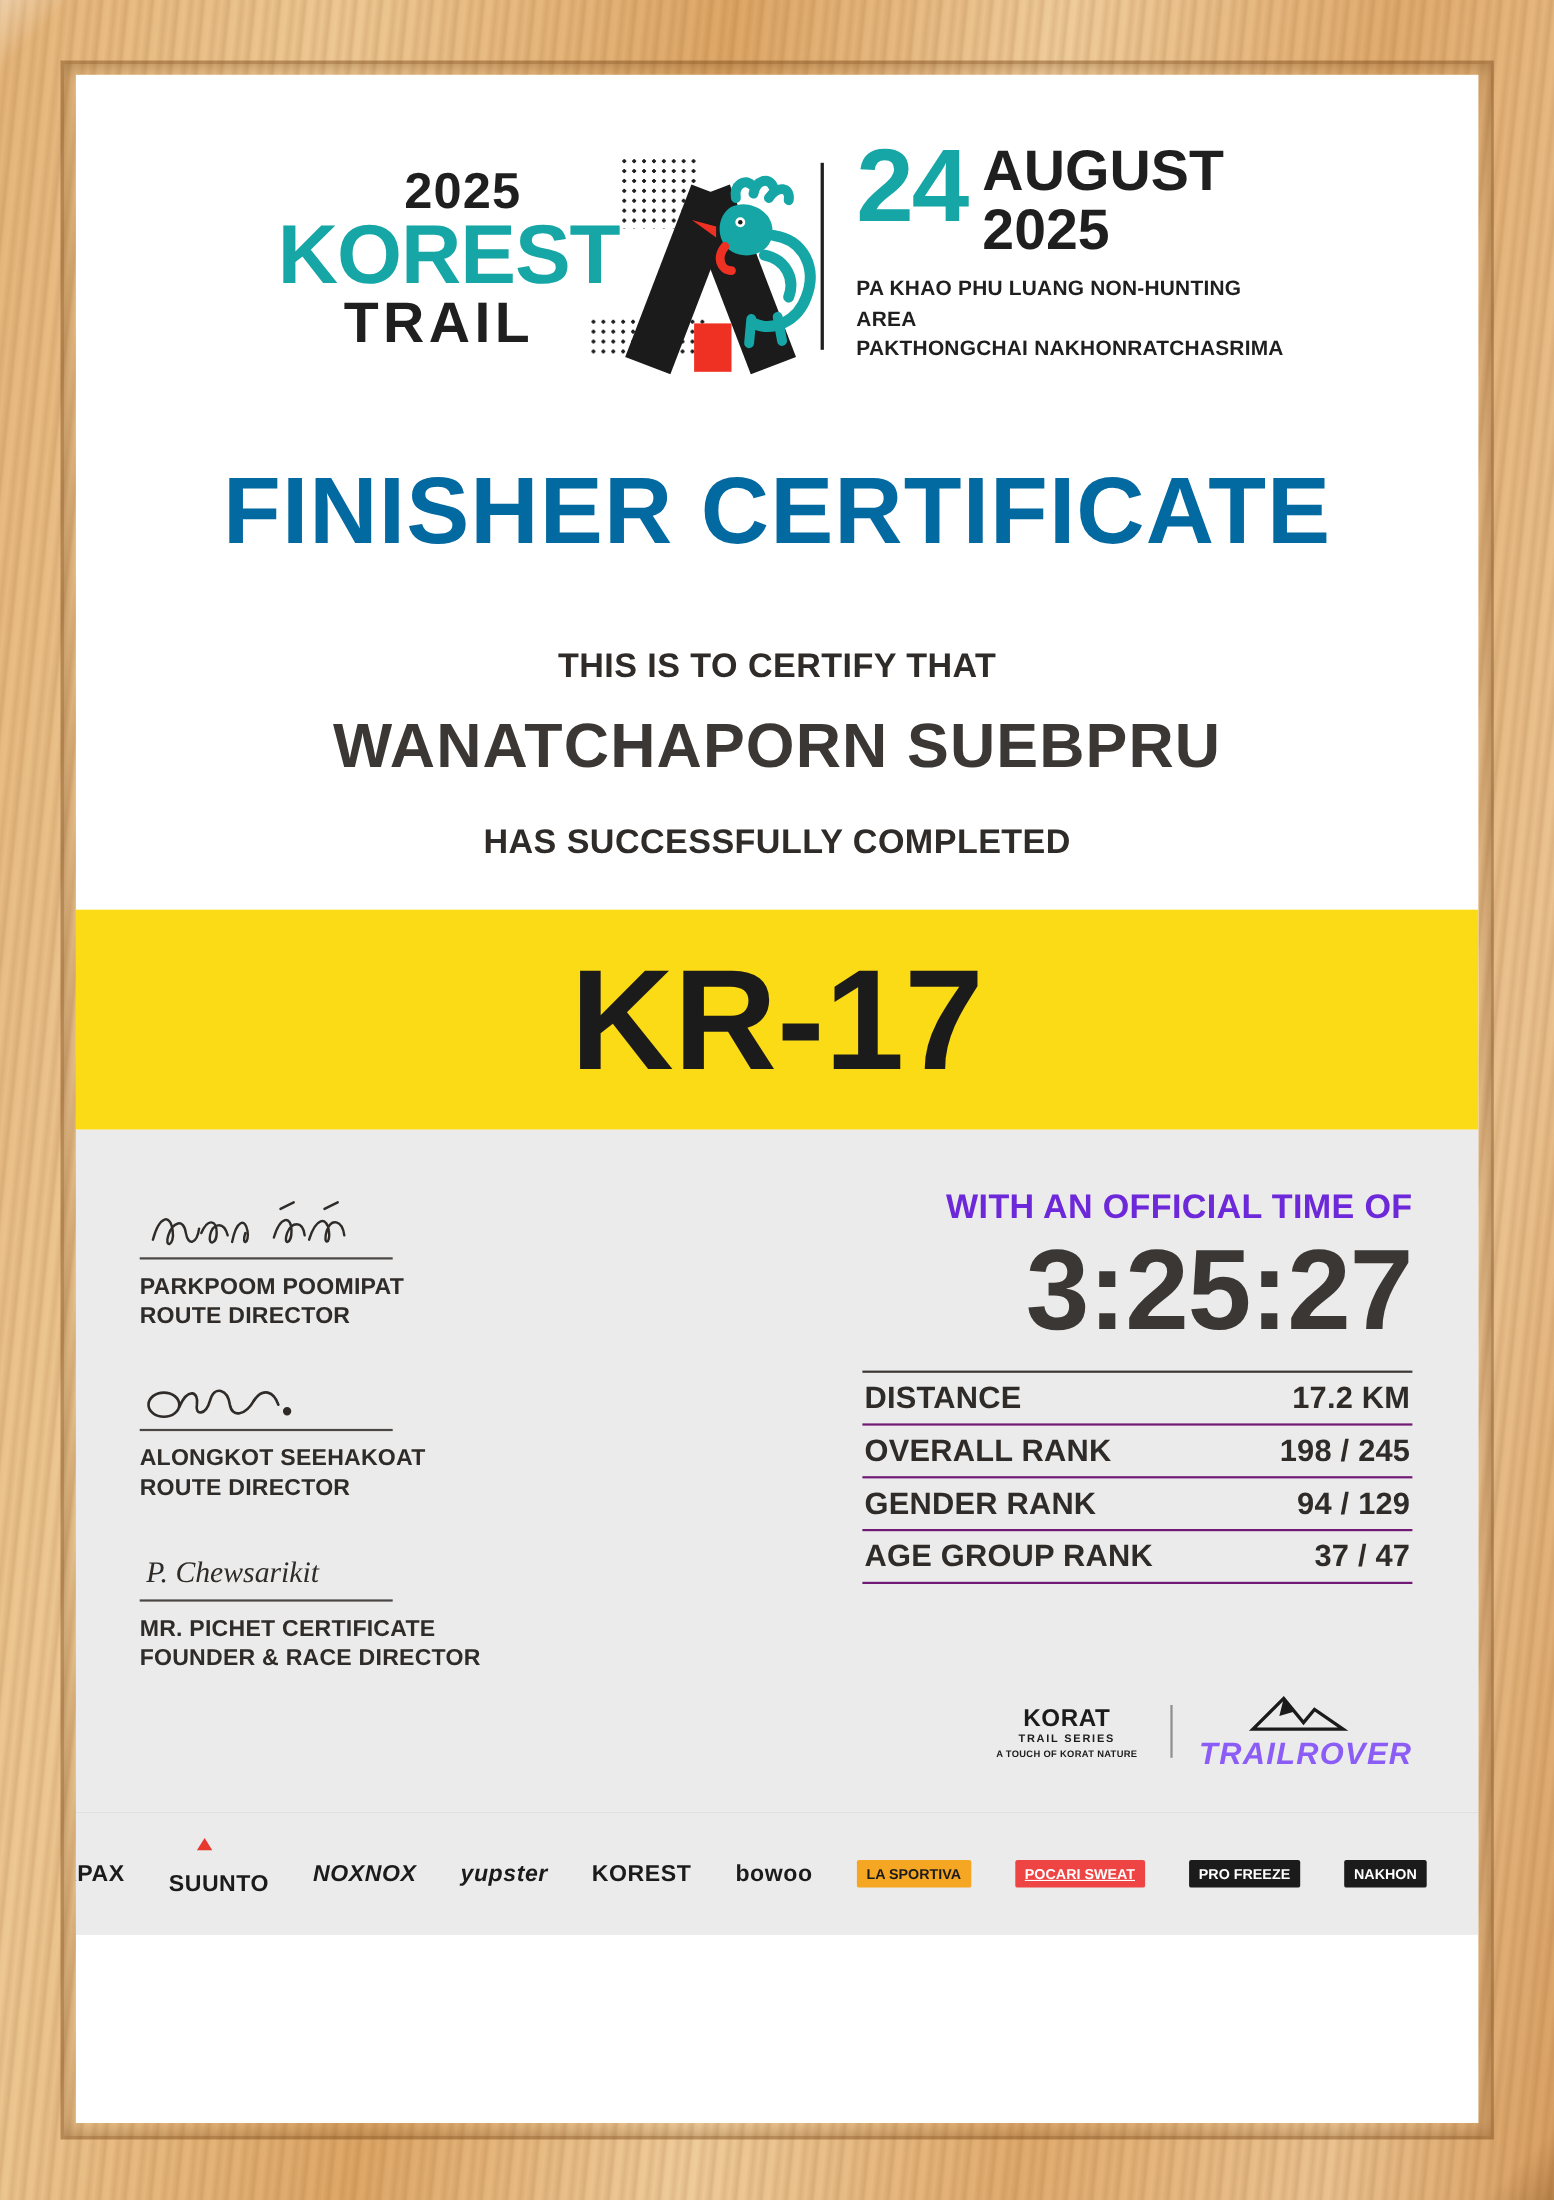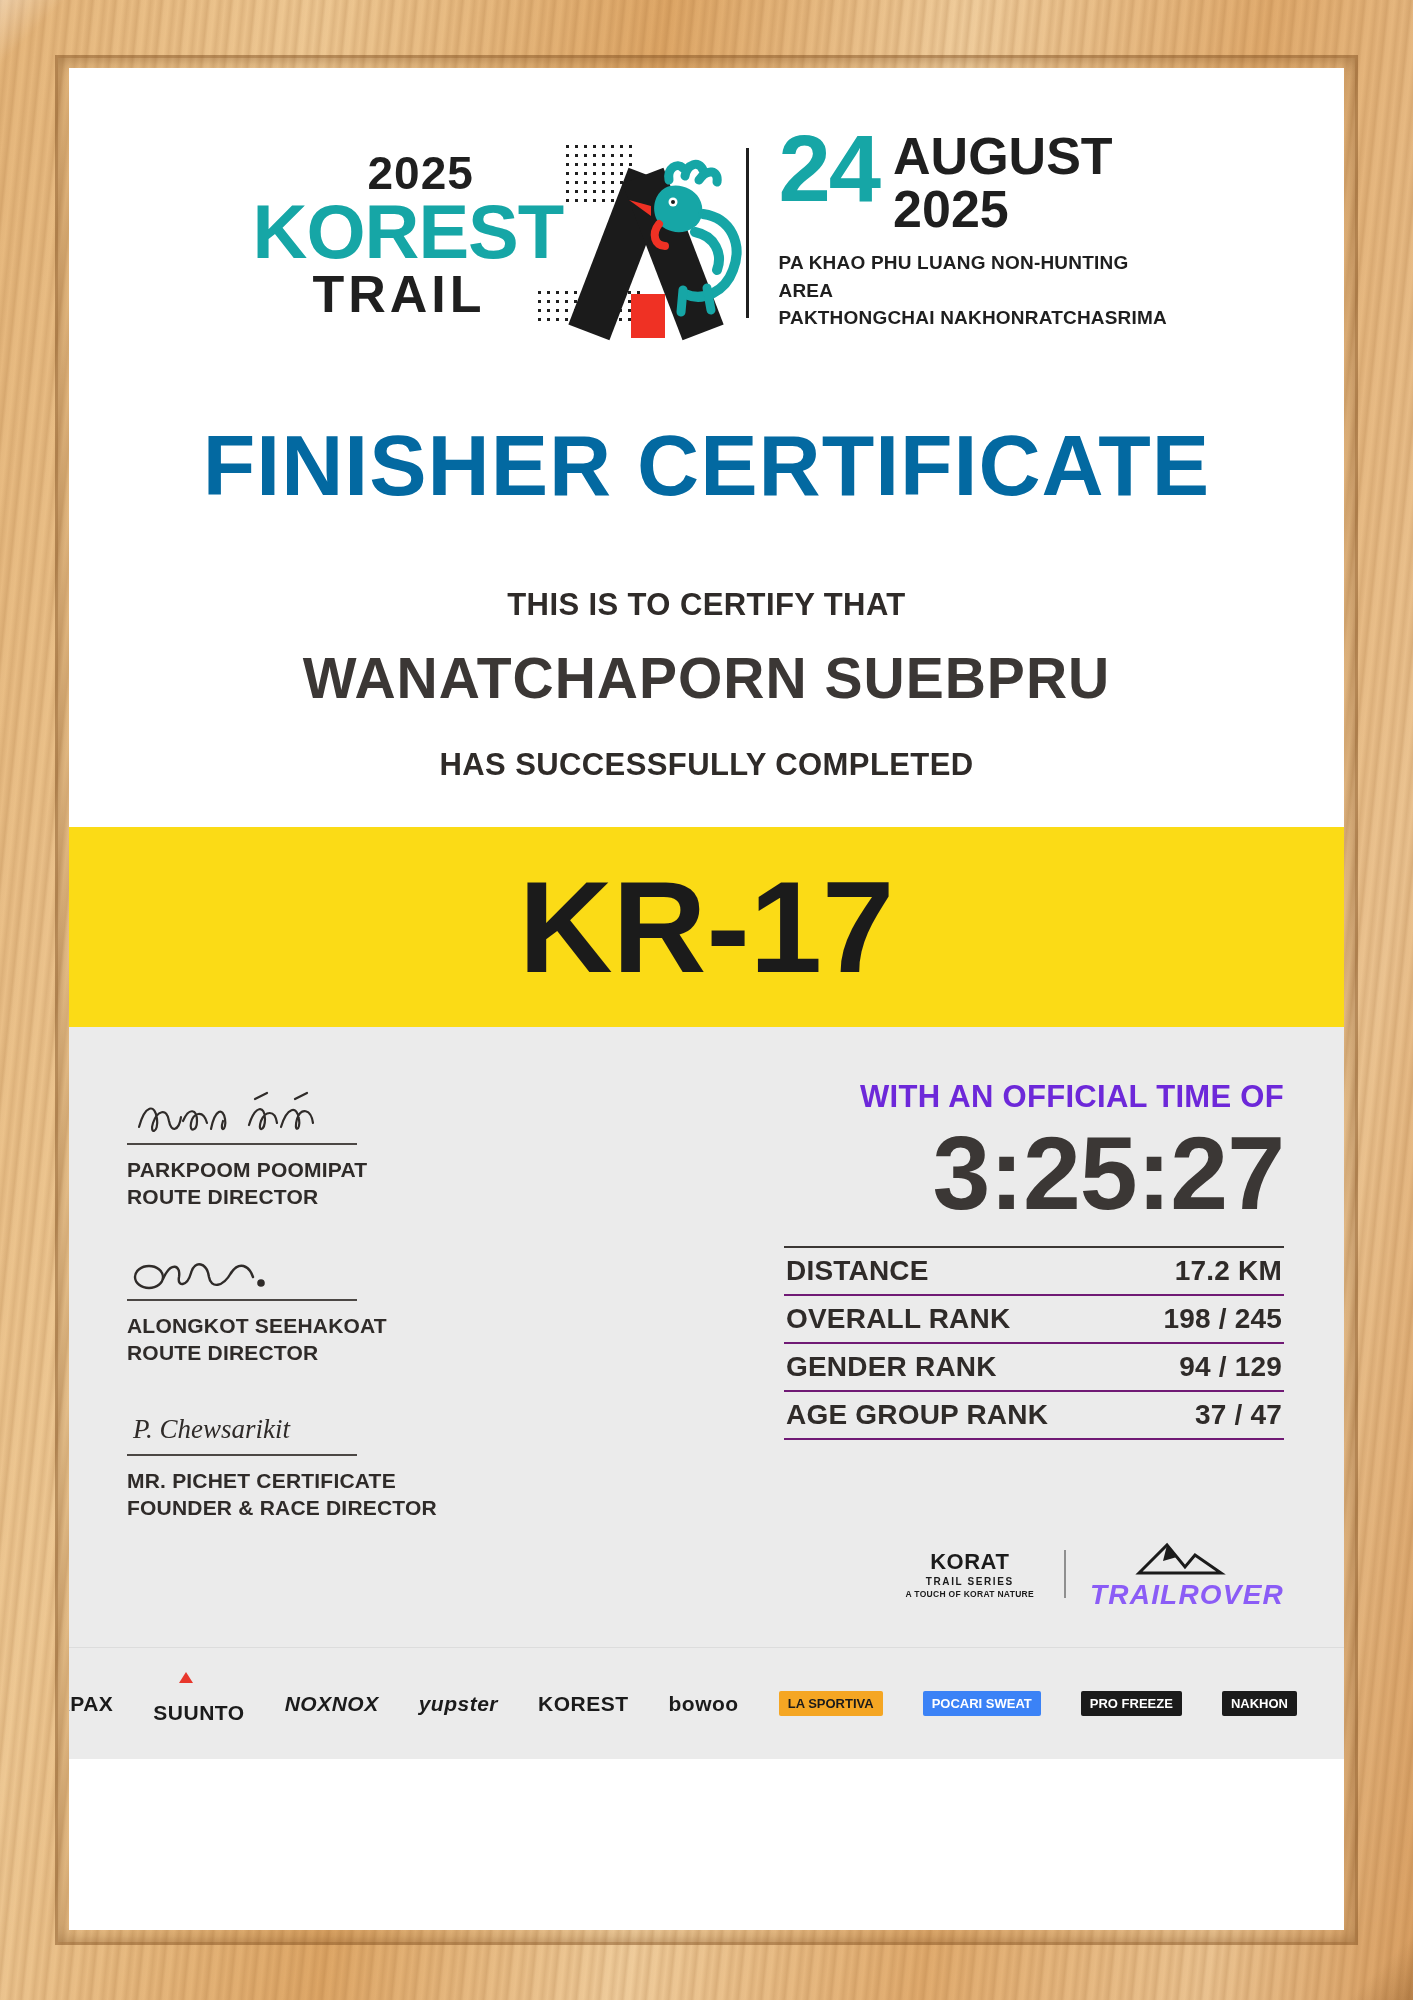--- a/index.html
+++ b/index.html
@@ -250,21 +250,21 @@
     gap: 40px;
     padding: 0 40px;
   }
   .sp { font-size: 21px; font-weight: 700; color: #1b1b1b; letter-spacing: 0.5px; white-space: nowrap; }
   .sp-italic { font-style: italic; }
   .sp-box {
     font-size: 13px; font-weight: 700; color: #ffffff; padding: 6px 9px;
     border-radius: 2px; white-space: nowrap; line-height: 1.05; text-align: center;
   }
   .sp-sportiva { background: #f5a623; color: #1b1b1b; }
-  .sp-pocari { background: #3b82f6; }
+  .sp-pocari { background: #ef4444; text-decoration: underline; }
   .sp-profreeze { background: #1b1b1b; }
   .sp-nakhon { background: #1b1b1b; }
   .sp-seal {
     width: 40px; height: 44px; border-radius: 6px;
     background: #e0c040; display: inline-block;
   }
   .sp-seal2 {
     width: 40px; height: 44px; border-radius: 6px;
     background: #2f7d32; display: inline-block;
   }

